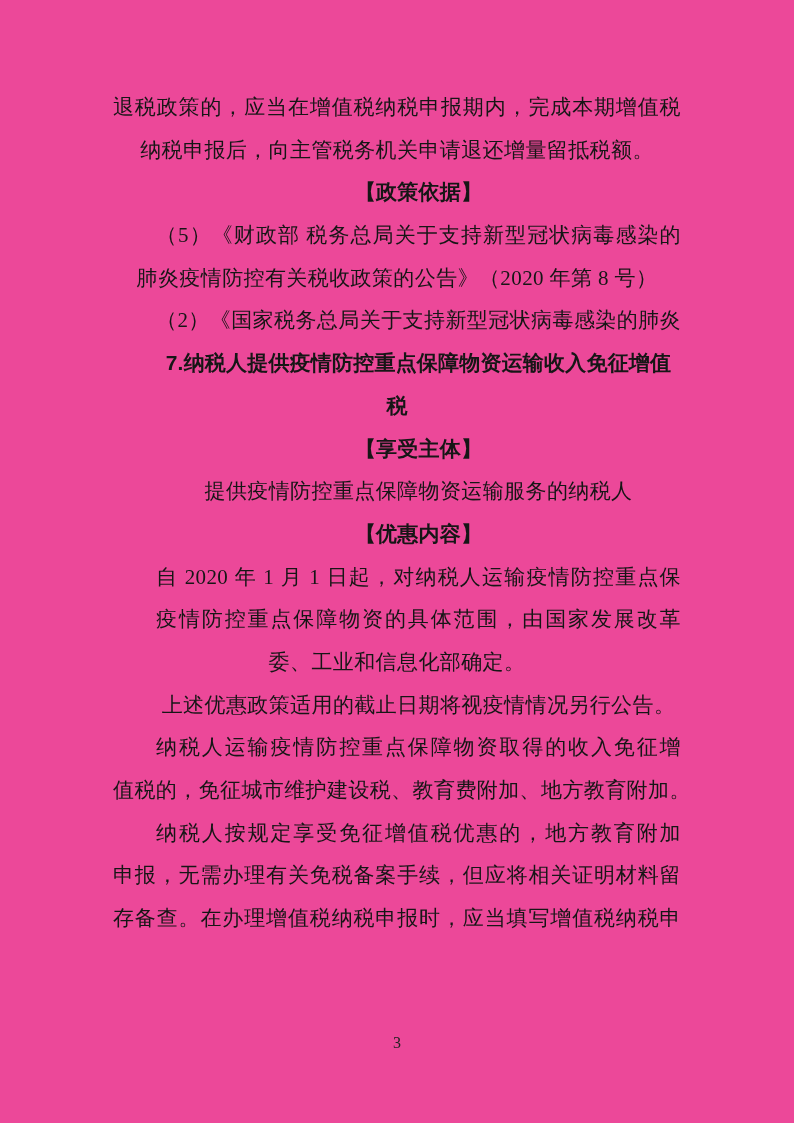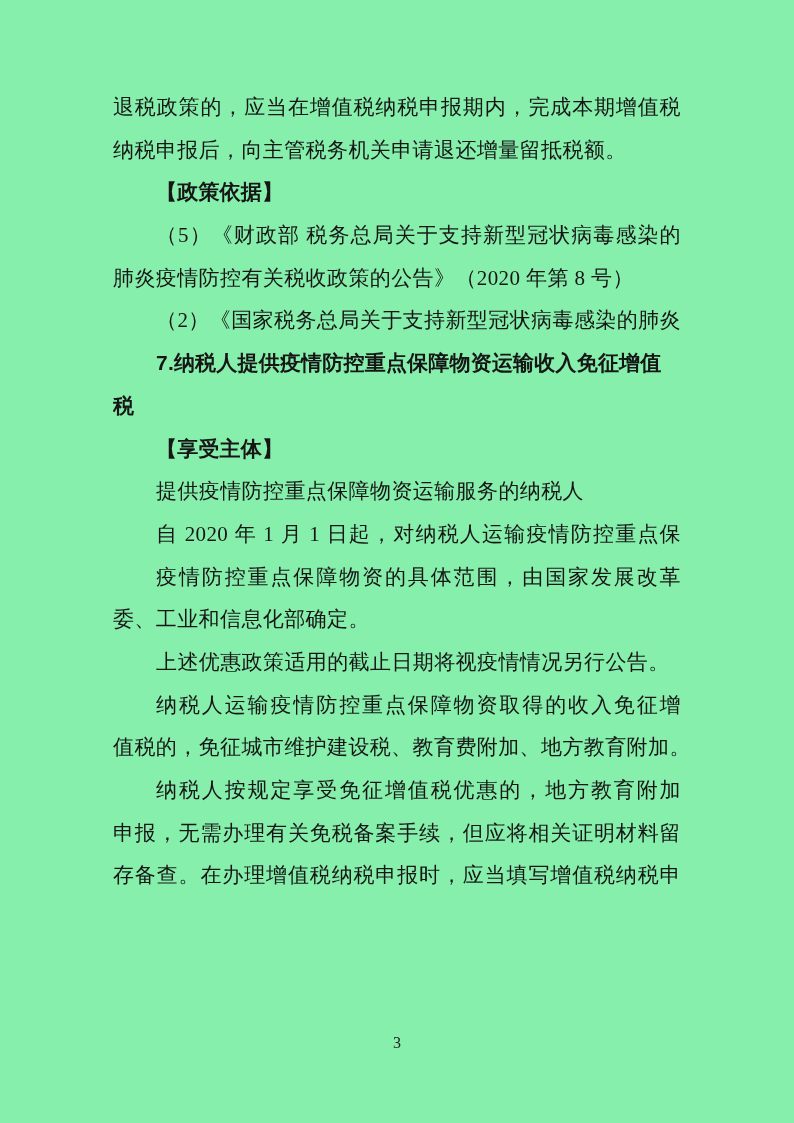--- a/index.html
+++ b/index.html
@@ -4,37 +4,37 @@
 <style>
   html, body {
     margin: 0;
     padding: 0;
     background: #ffffff;
   }
   .page {
     position: relative;
     width: 794px;
     height: 1123px;
-    background: #86efac;
+    background: #ec4899;
     overflow: hidden;
     font-family: "Liberation Serif", serif;
     color: #161616;
   }
   .textcol {
     position: absolute;
     left: 113px;
     top: 86px;
     width: 568px;
   }
   .ln {
     height: 42.7px;
     line-height: 42.7px;
     font-size: 21px;
     overflow: hidden;
-    text-align: left;
+    text-align: center;
     letter-spacing: 0.4px;
   }
   
   .fill {
     text-align: justify;
     text-align-last: justify;
     text-justify: inter-character;
   }
   
   .ind {
@@ -70,20 +70,21 @@
     <div class="ln fill">退税政策的，应当在增值税纳税申报期内，完成本期增值税</div>
     <div class="ln nw">纳税申报后，向主管税务机关申请退还增量留抵税额。</div>
     <div class="ln head ind nw">【政策依据】</div>
     <div class="ln fill ind">（5）《财政部 税务总局关于支持新型冠状病毒感染的</div>
     <div class="ln nw">肺炎疫情防控有关税收政策的公告》（2020 年第 8 号）</div>
     <div class="ln fill ind">（2）《国家税务总局关于支持新型冠状病毒感染的肺炎</div>
     <div class="ln head ind nw">7.纳税人提供疫情防控重点保障物资运输收入免征增值</div>
     <div class="ln head nw">税</div>
     <div class="ln head ind nw">【享受主体】</div>
     <div class="ln ind nw">提供疫情防控重点保障物资运输服务的纳税人</div>
+    <div class="ln head ind nw">【优惠内容】</div>
     <div class="ln fill ind">自 2020 年 1 月 1 日起，对纳税人运输疫情防控重点保</div>
     <div class="ln fill ind">疫情防控重点保障物资的具体范围，由国家发展改革</div>
     <div class="ln nw">委、工业和信息化部确定。</div>
     <div class="ln ind nw">上述优惠政策适用的截止日期将视疫情情况另行公告。</div>
     <div class="ln fill ind">纳税人运输疫情防控重点保障物资取得的收入免征增</div>
     <div class="ln nw">值税的，免征城市维护建设税、教育费附加、地方教育附加。</div>
     <div class="ln fill ind">纳税人按规定享受免征增值税优惠的，地方教育附加</div>
     <div class="ln fill">申报，无需办理有关免税备案手续，但应将相关证明材料留</div>
     <div class="ln fill">存备查。在办理增值税纳税申报时，应当填写增值税纳税申</div>
   </div>

